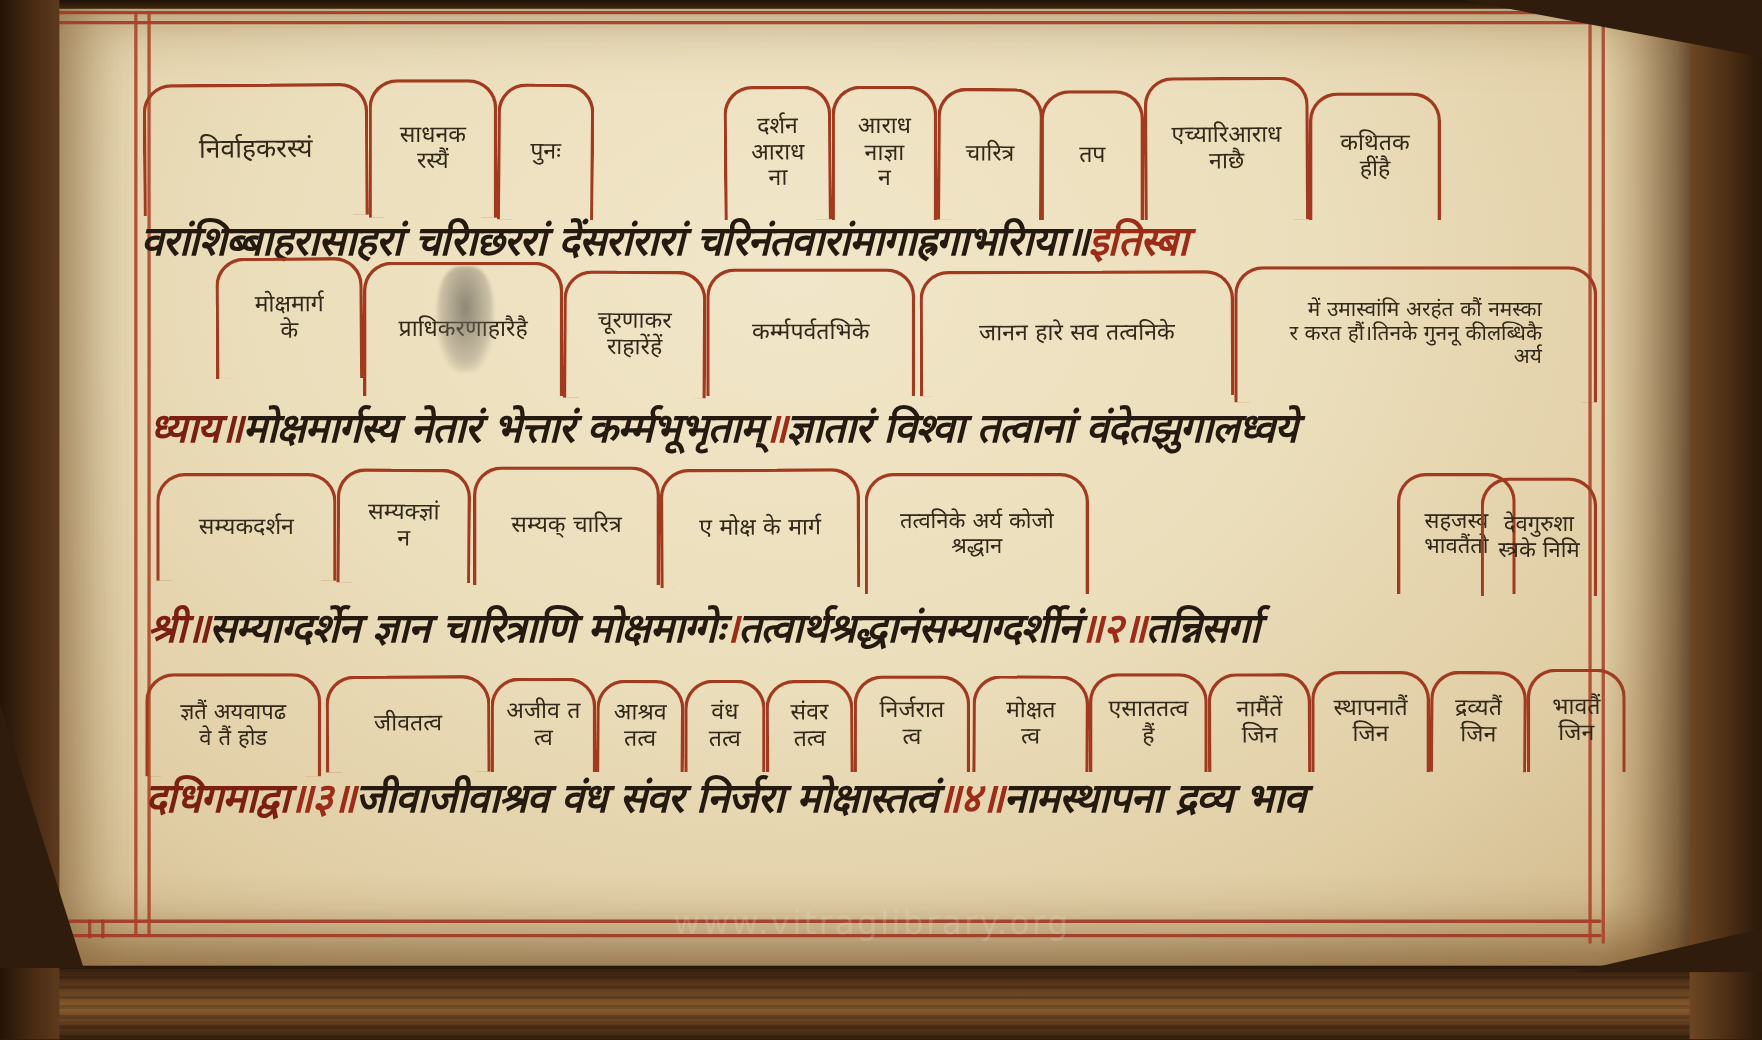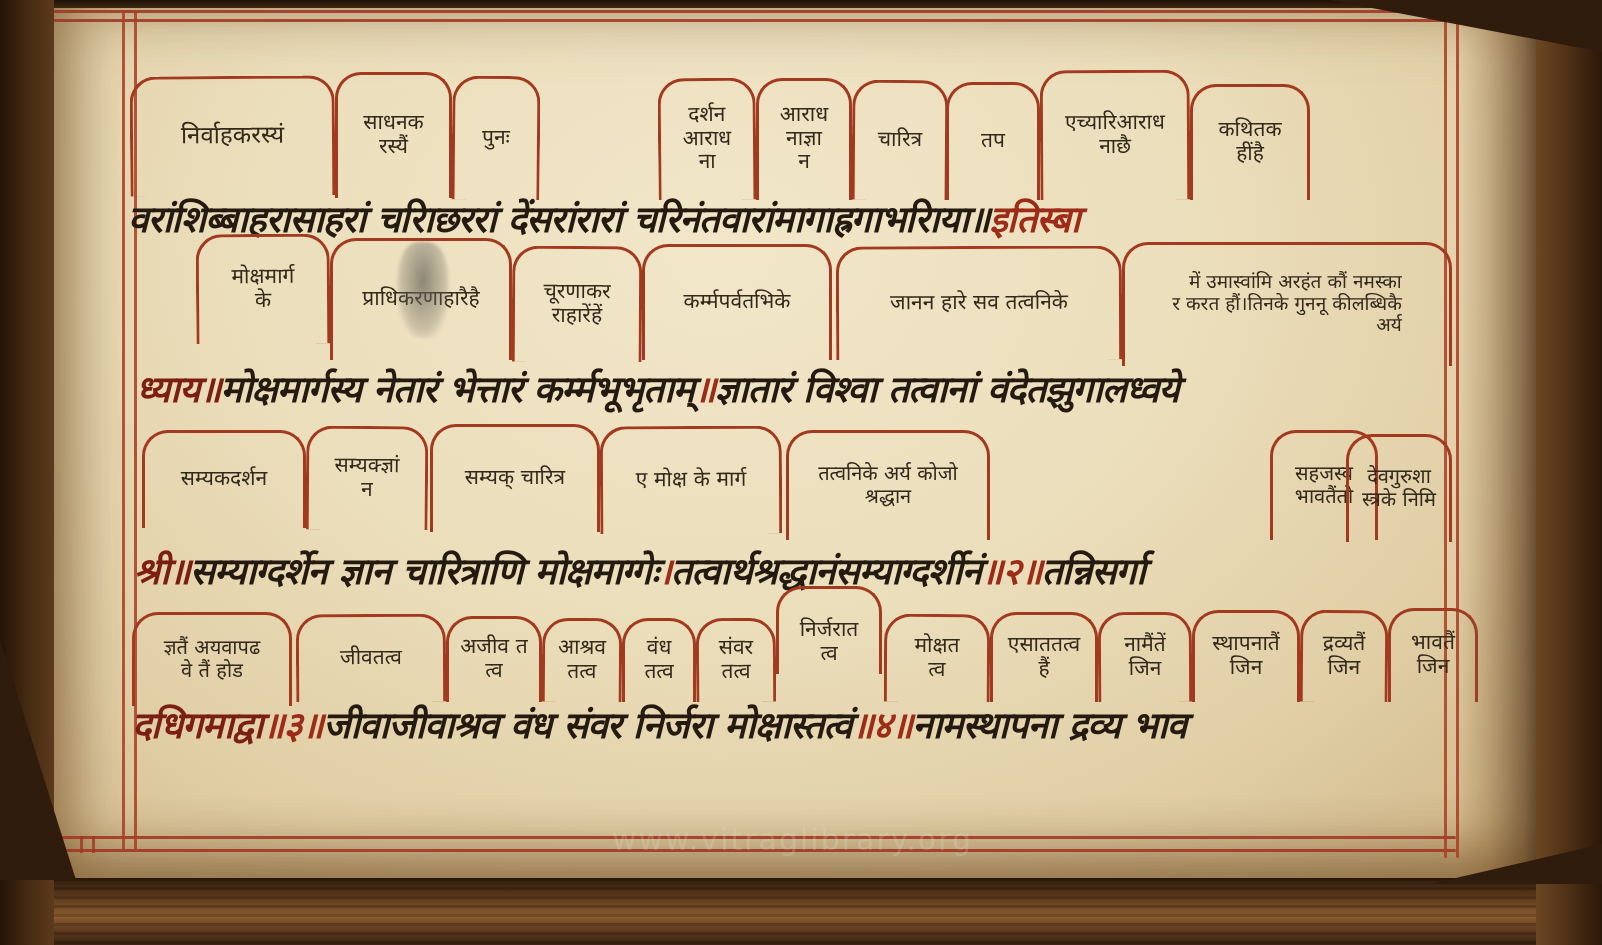--- a/index.html
+++ b/index.html
@@ -191,21 +191,21 @@
 तत्व</span>
     </div>
   <div class="bubble" style="left:570px;top:612px;width:74px;height:84px;">
     <span class="btext">वंध
 तत्व</span>
     </div>
   <div class="bubble" style="left:644px;top:612px;width:80px;height:84px;transform:rotate(-.4deg);">
     <span class="btext">संवर
 तत्व</span>
     </div>
-  <div class="bubble" style="left:724px;top:580px;width:106px;height:88px;align-items:flex-end;">
+  <div class="bubble" style="left:724px;top:608px;width:106px;height:88px;">
     <span class="btext">निर्जरात
 त्व</span>
     </div>
   <div class="bubble" style="left:832px;top:608px;width:106px;height:88px;transform:rotate(.3deg);">
     <span class="btext">मोक्षत
 त्व</span>
     </div>
   <div class="bubble" style="left:938px;top:606px;width:108px;height:90px;">
     <span class="btext">एसाततत्व
 हैं</span>

